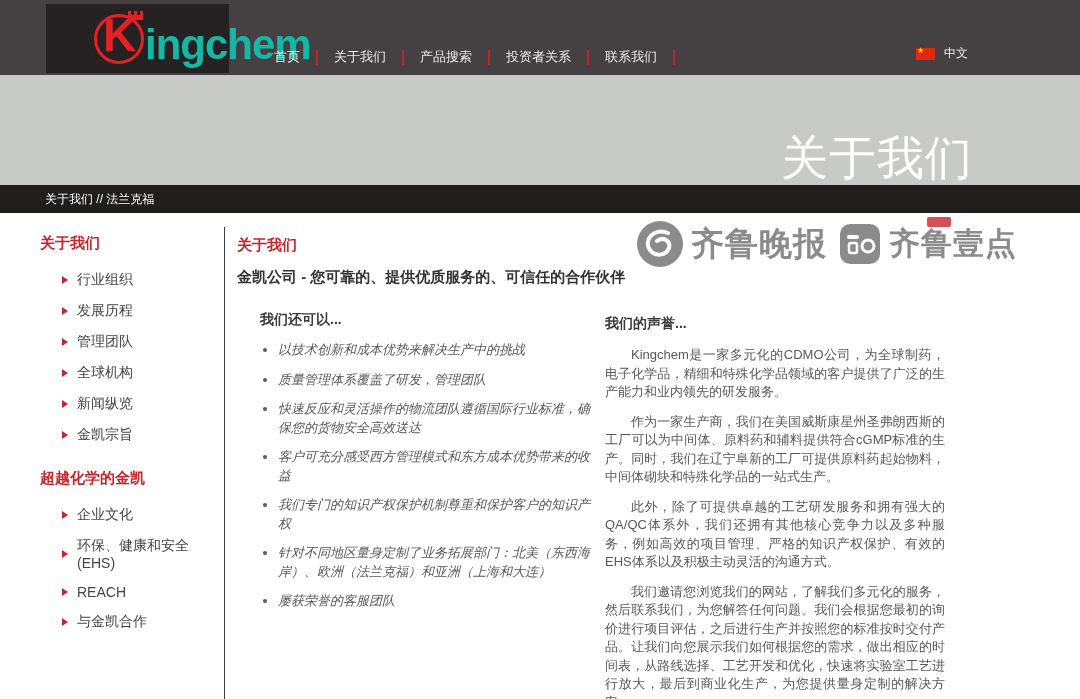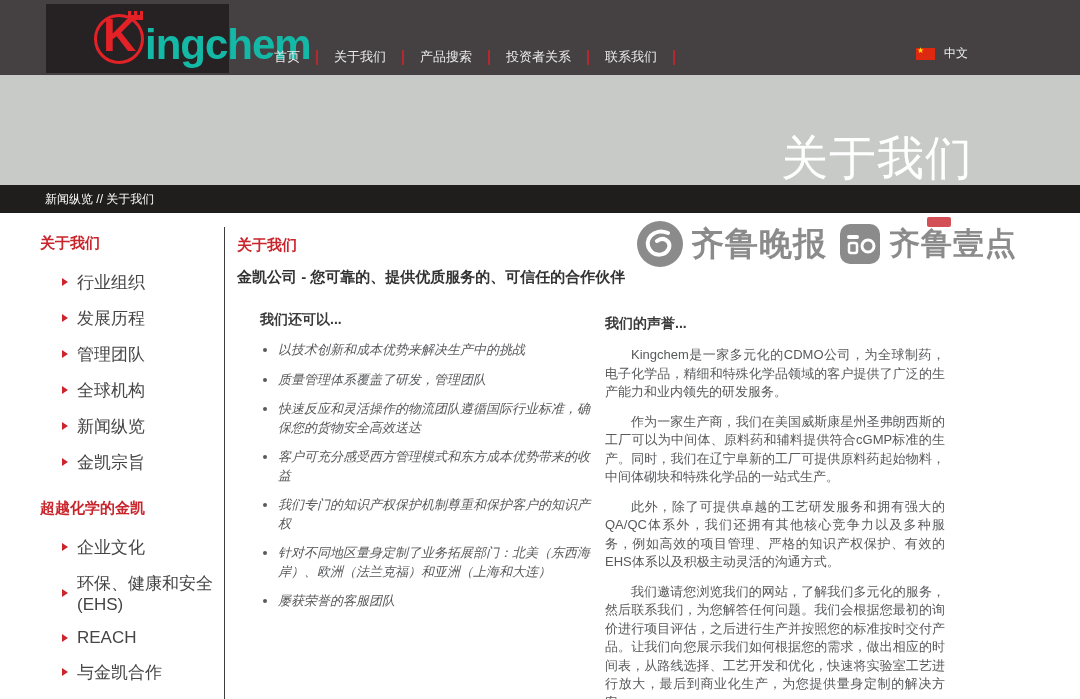--- a/index.html
+++ b/index.html
@@ -28,21 +28,21 @@
 
   
   .breadcrumb{height:28px;line-height:28px;background:#201e1c;color:#fff;font-size:12px;padding-left:45px;cursor:pointer;}
 
   
   .content{display:flex;background:#fff;height:486px;}
   .sidebar{width:224px;box-sizing:border-box;padding:21px 0 0 40px;flex-shrink:0;}
   .sidebar h3{margin:0 0 11px;font-size:15px;font-weight:bold;color:#c9252c;cursor:pointer;}
   .sidebar h3.second{margin-top:19px;}
   .sidebar ul{list-style:none;margin:0;padding:0 0 0 22px;}
-  .sidebar li{display:flex;align-items:center;padding:6.5px 0;font-size:17px;color:#454545;cursor:pointer;}
+  .sidebar li{display:flex;align-items:center;padding:6.5px 0;font-size:14px;color:#454545;cursor:pointer;}
   .tri{width:0;height:0;border-left:6px solid #c9252c;border-top:4px solid transparent;border-bottom:4px solid transparent;margin-right:9px;flex-shrink:0;}
   .divider{width:1px;background:#3e3c3c;margin-top:14px;flex-shrink:0;}
   .main{flex:1;position:relative;box-sizing:border-box;padding:23px 95px 0 12px;}
   .main-title{margin:0 0 13px;font-size:15px;font-weight:bold;color:#c9252c;}
   .subtitle{margin:0 0 24px;font-size:15px;font-weight:bold;color:#333;}
   .cols{display:flex;}
   .col-left{width:353px;flex-shrink:0;}
   .col-left h4{margin:0 0 0 23px;font-size:14px;color:#3b3b3b;}
   .bullets{margin:12px 0 0;padding:0 0 0 41px;}
   .bullets li{font-size:13px;line-height:18.5px;color:#58595b;margin-bottom:11px;font-style:italic;}
@@ -87,21 +87,21 @@
           <span class="star">★</span>
         </span>
       <span class="lang-label">中文</span>
     </div>
   </header>
 
   <div class="banner">
     <div class="banner-title">关于我们</div>
   </div>
 
-  <div class="breadcrumb">新闻纵览 // 关于我们</div>
+  <div class="breadcrumb">关于我们 // 法兰克福</div>
 
   <div class="content">
 
     <aside class="sidebar">
       <h3>关于我们</h3>
       <ul>
         <li>
             <span class="tri"></span>
             <span>行业组织</span>
           </li>

